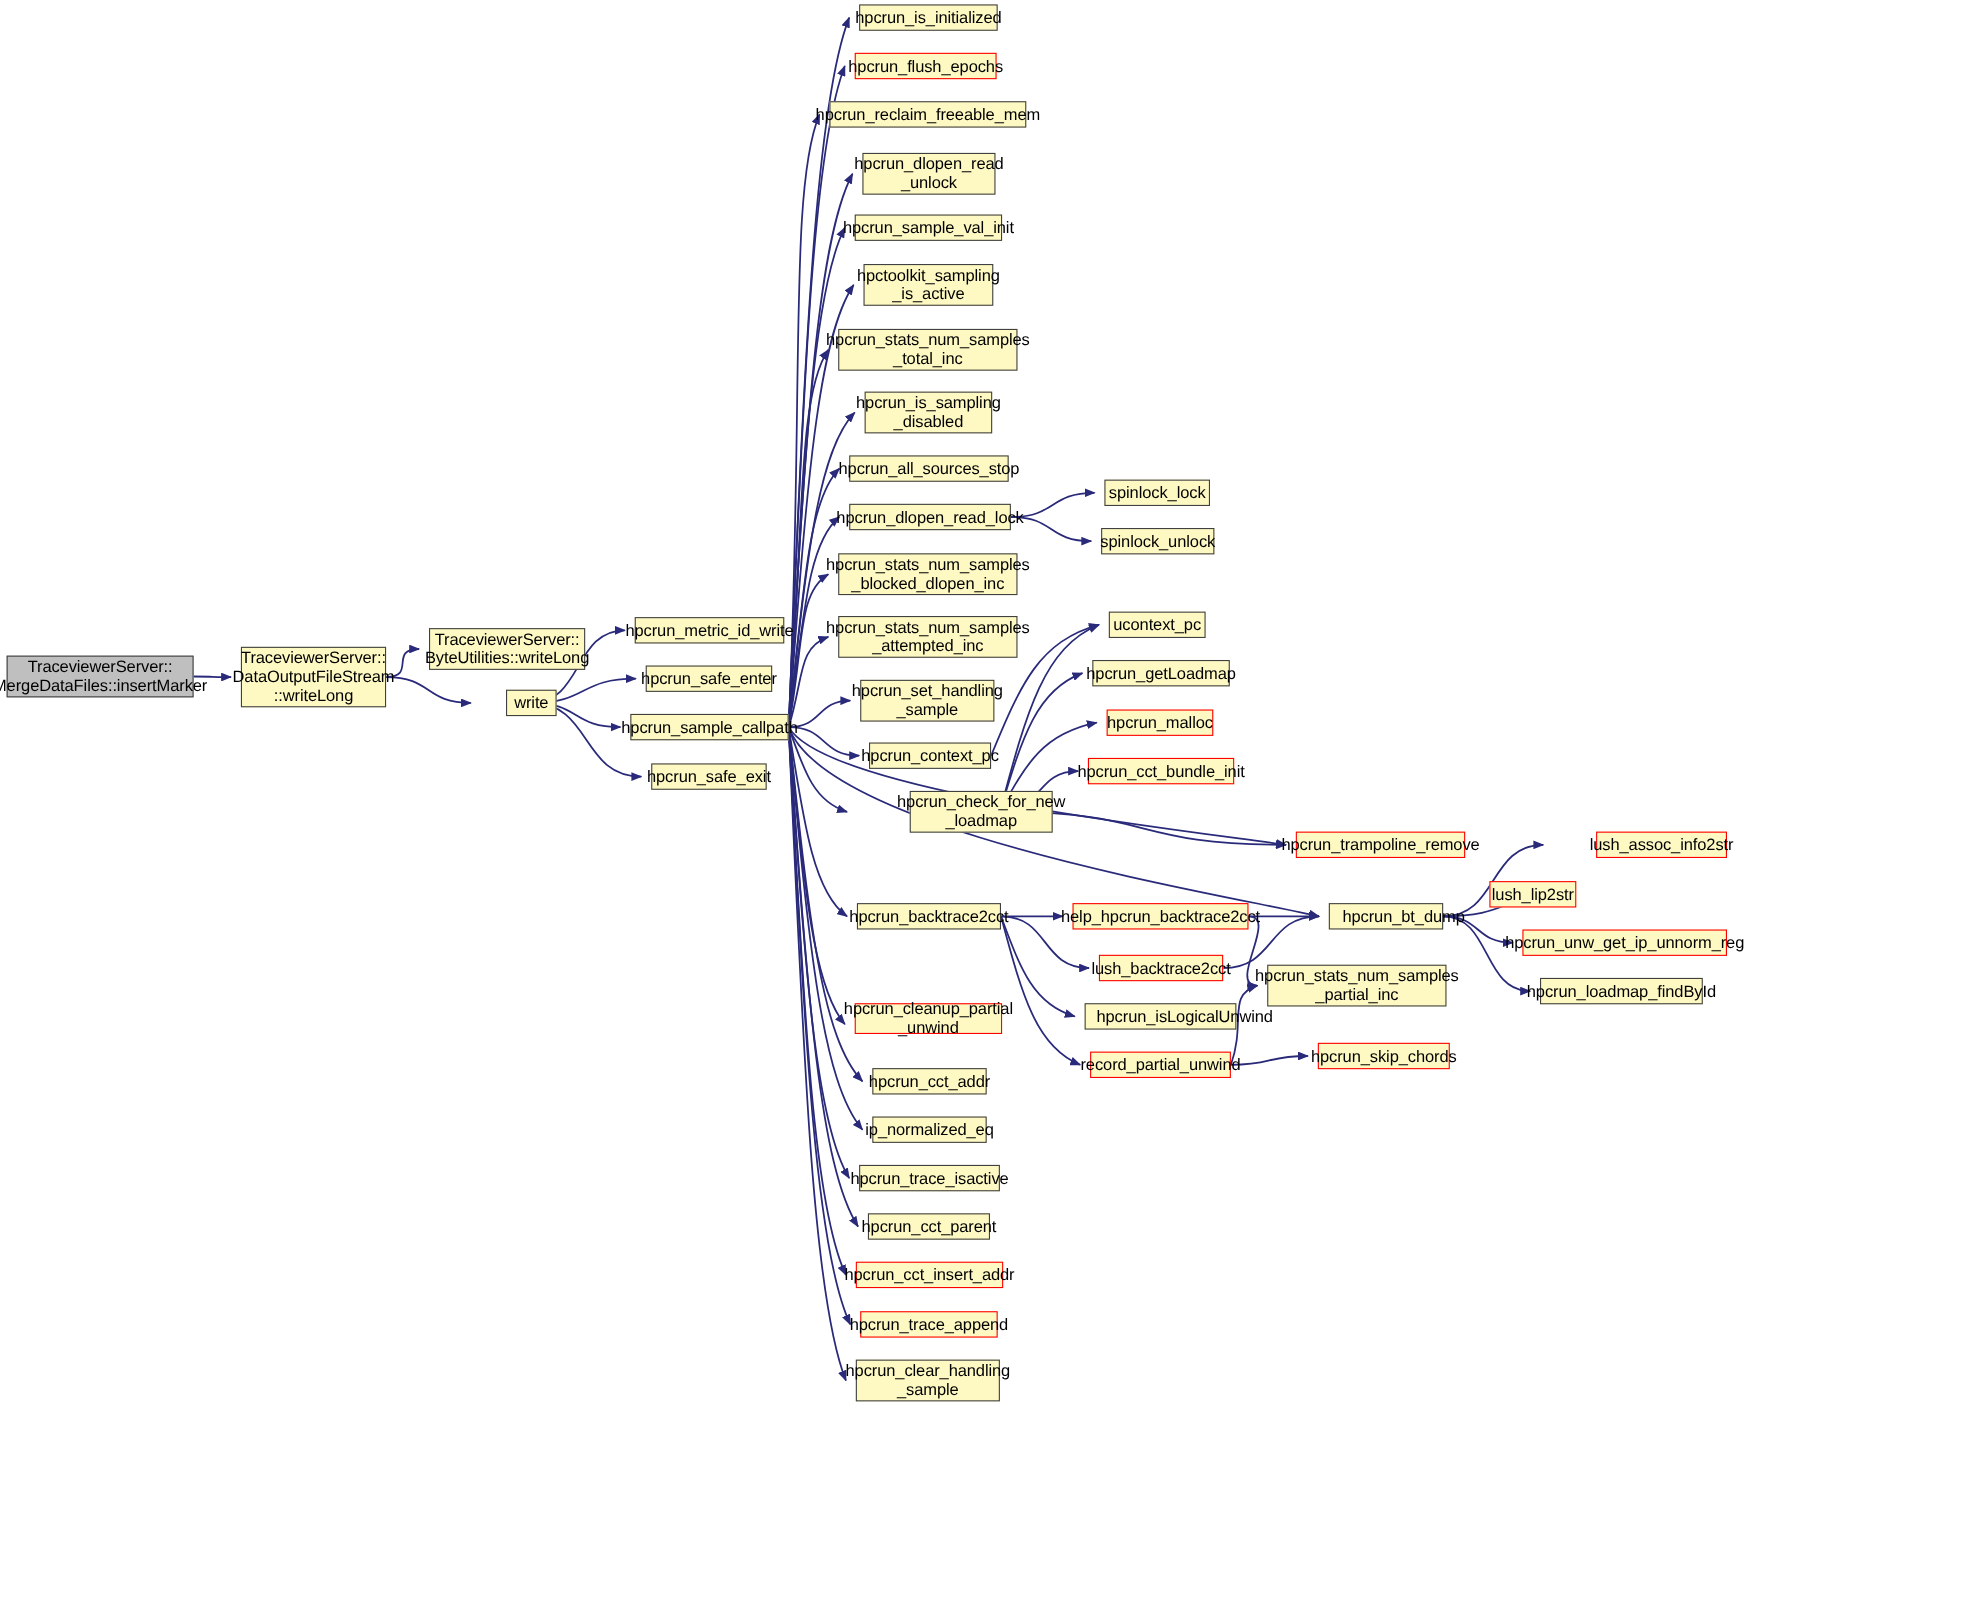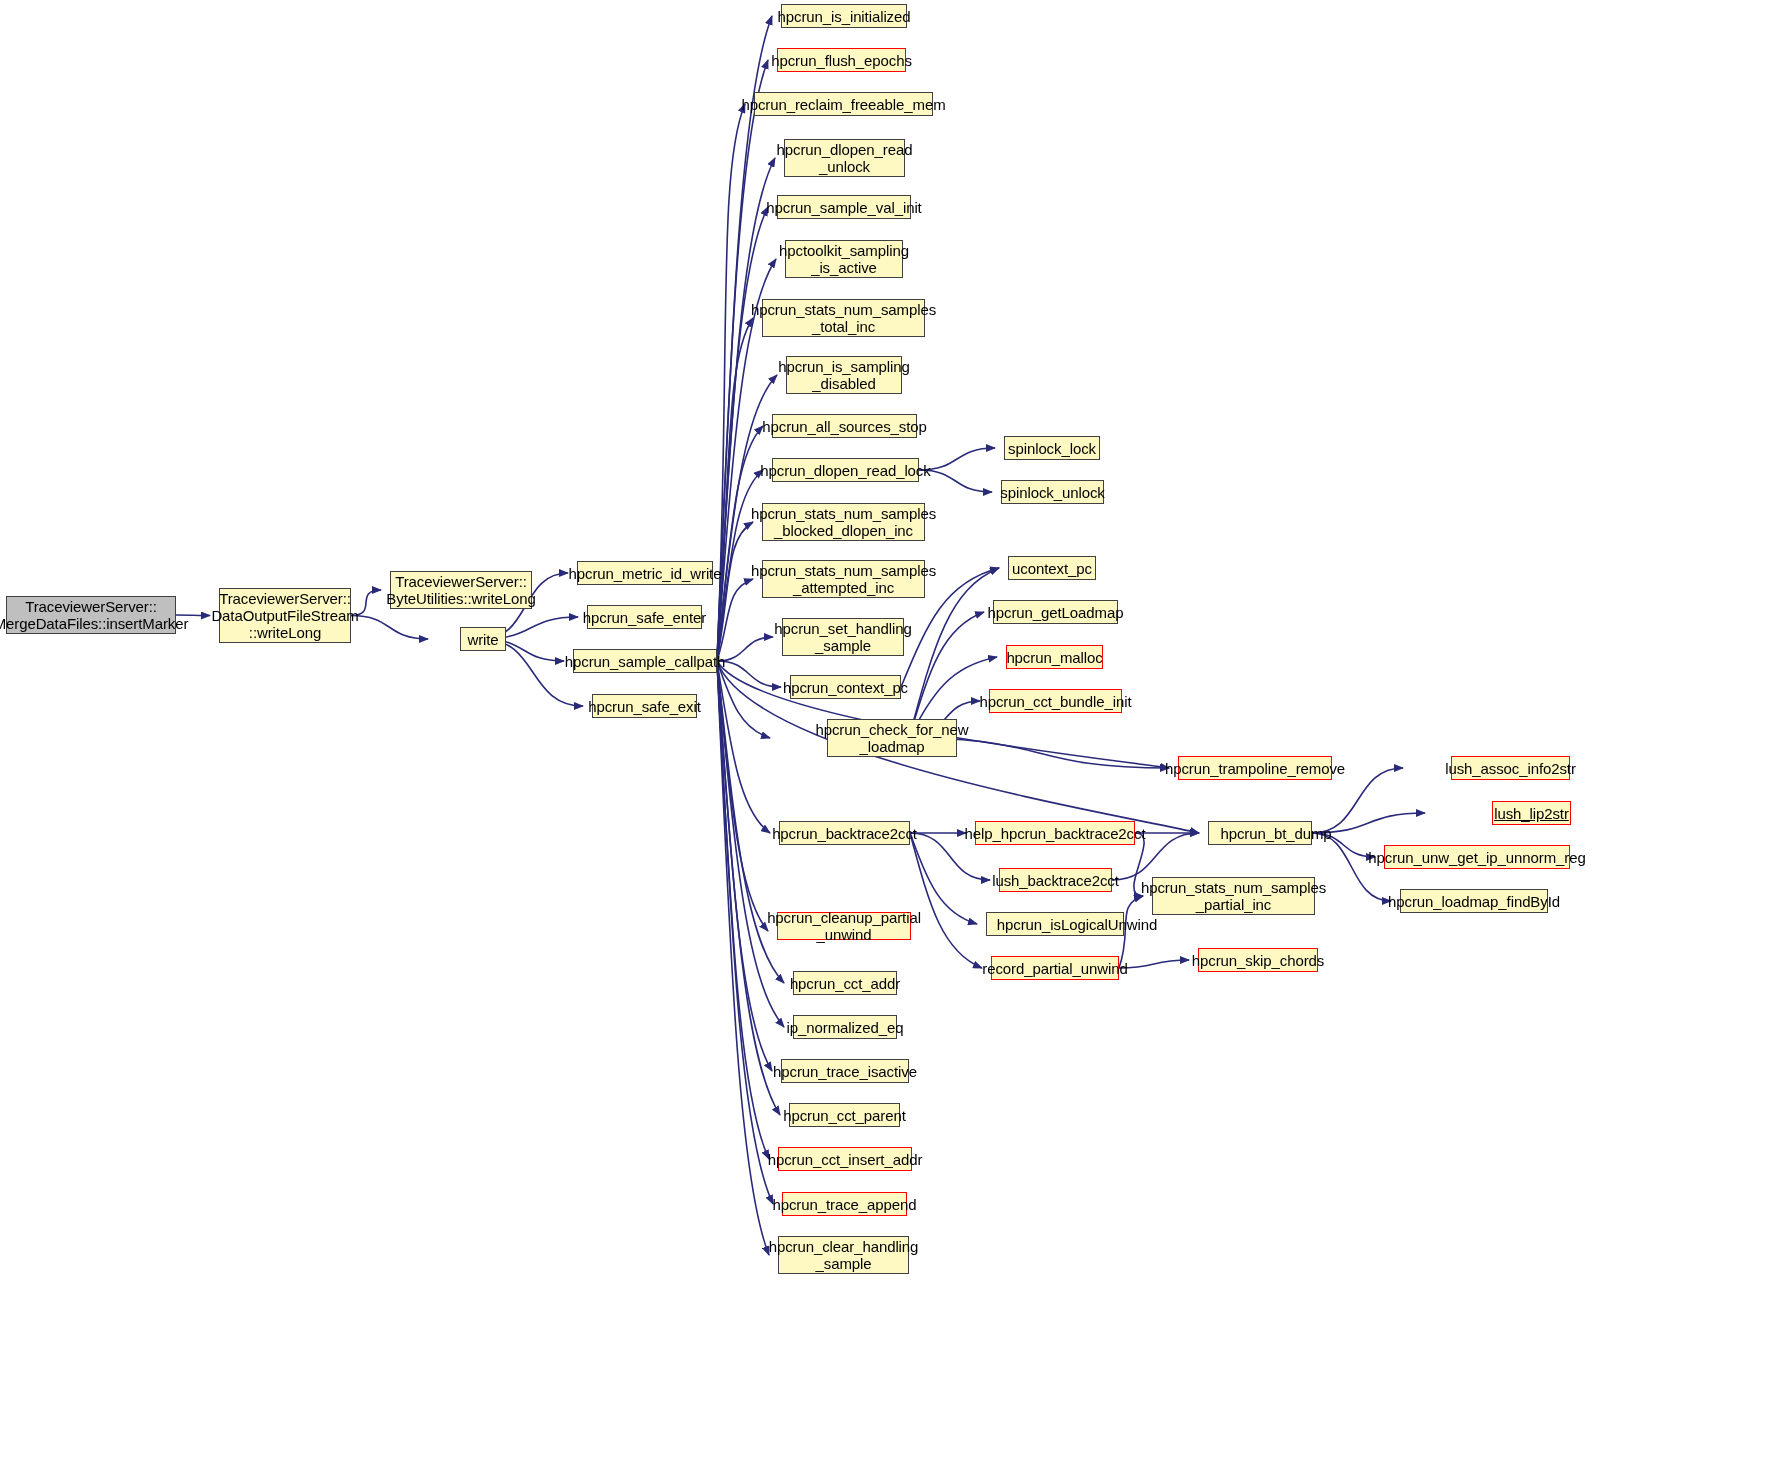--- a/index.html
+++ b/index.html
@@ -169,16 +169,16 @@
     <div class="node red" style="left: 975px; top: 821px; width: 160px; height: 24px;">help_hpcrun_backtrace2cct</div>
     <div class="node red" style="left: 999px; top: 868px; width: 113px; height: 24px;">lush_backtrace2cct</div>
     <div class="node" style="left: 986px; top: 912px; width: 138px; height: 24px; padding-left: 44px;">hpcrun_isLogicalUnwind</div>
     <div class="node red" style="left: 991px; top: 956px; width: 128px; height: 24px;">record_partial_unwind</div>
     <div class="node red" style="left: 1178px; top: 756px; width: 154px; height: 24px;">hpcrun_trampoline_remove</div>
     <div class="node" style="left: 1208px; top: 821px; width: 104px; height: 24px; padding-left: 32px;">hpcrun_bt_dump</div>
     <div class="node" style="left: 1152px; top: 877px; width: 163px; height: 38px;">hpcrun_stats_num_samples
 _partial_inc</div>
     <div class="node red" style="left: 1198px; top: 948px; width: 120px; height: 24px;">hpcrun_skip_chords</div>
     <div class="node red" style="left: 1451px; top: 756px; width: 119px; height: 24px;">lush_assoc_info2str</div>
-    <div class="node red" style="left: 1492px; top: 801px; width: 79px; height: 24px; text-decoration: underline;">lush_lip2str</div>
+    <div class="node red" style="left: 1354px; top: 801px; width: 79px; height: 24px;">lush_lip2str</div>
     <div class="node red" style="left: 1384px; top: 845px; width: 186px; height: 24px;">hpcrun_unw_get_ip_unnorm_reg</div>
     <div class="node" style="left: 1400px; top: 889px; width: 148px; height: 24px;">hpcrun_loadmap_findById</div>
   </div>
 
 </body></html>

